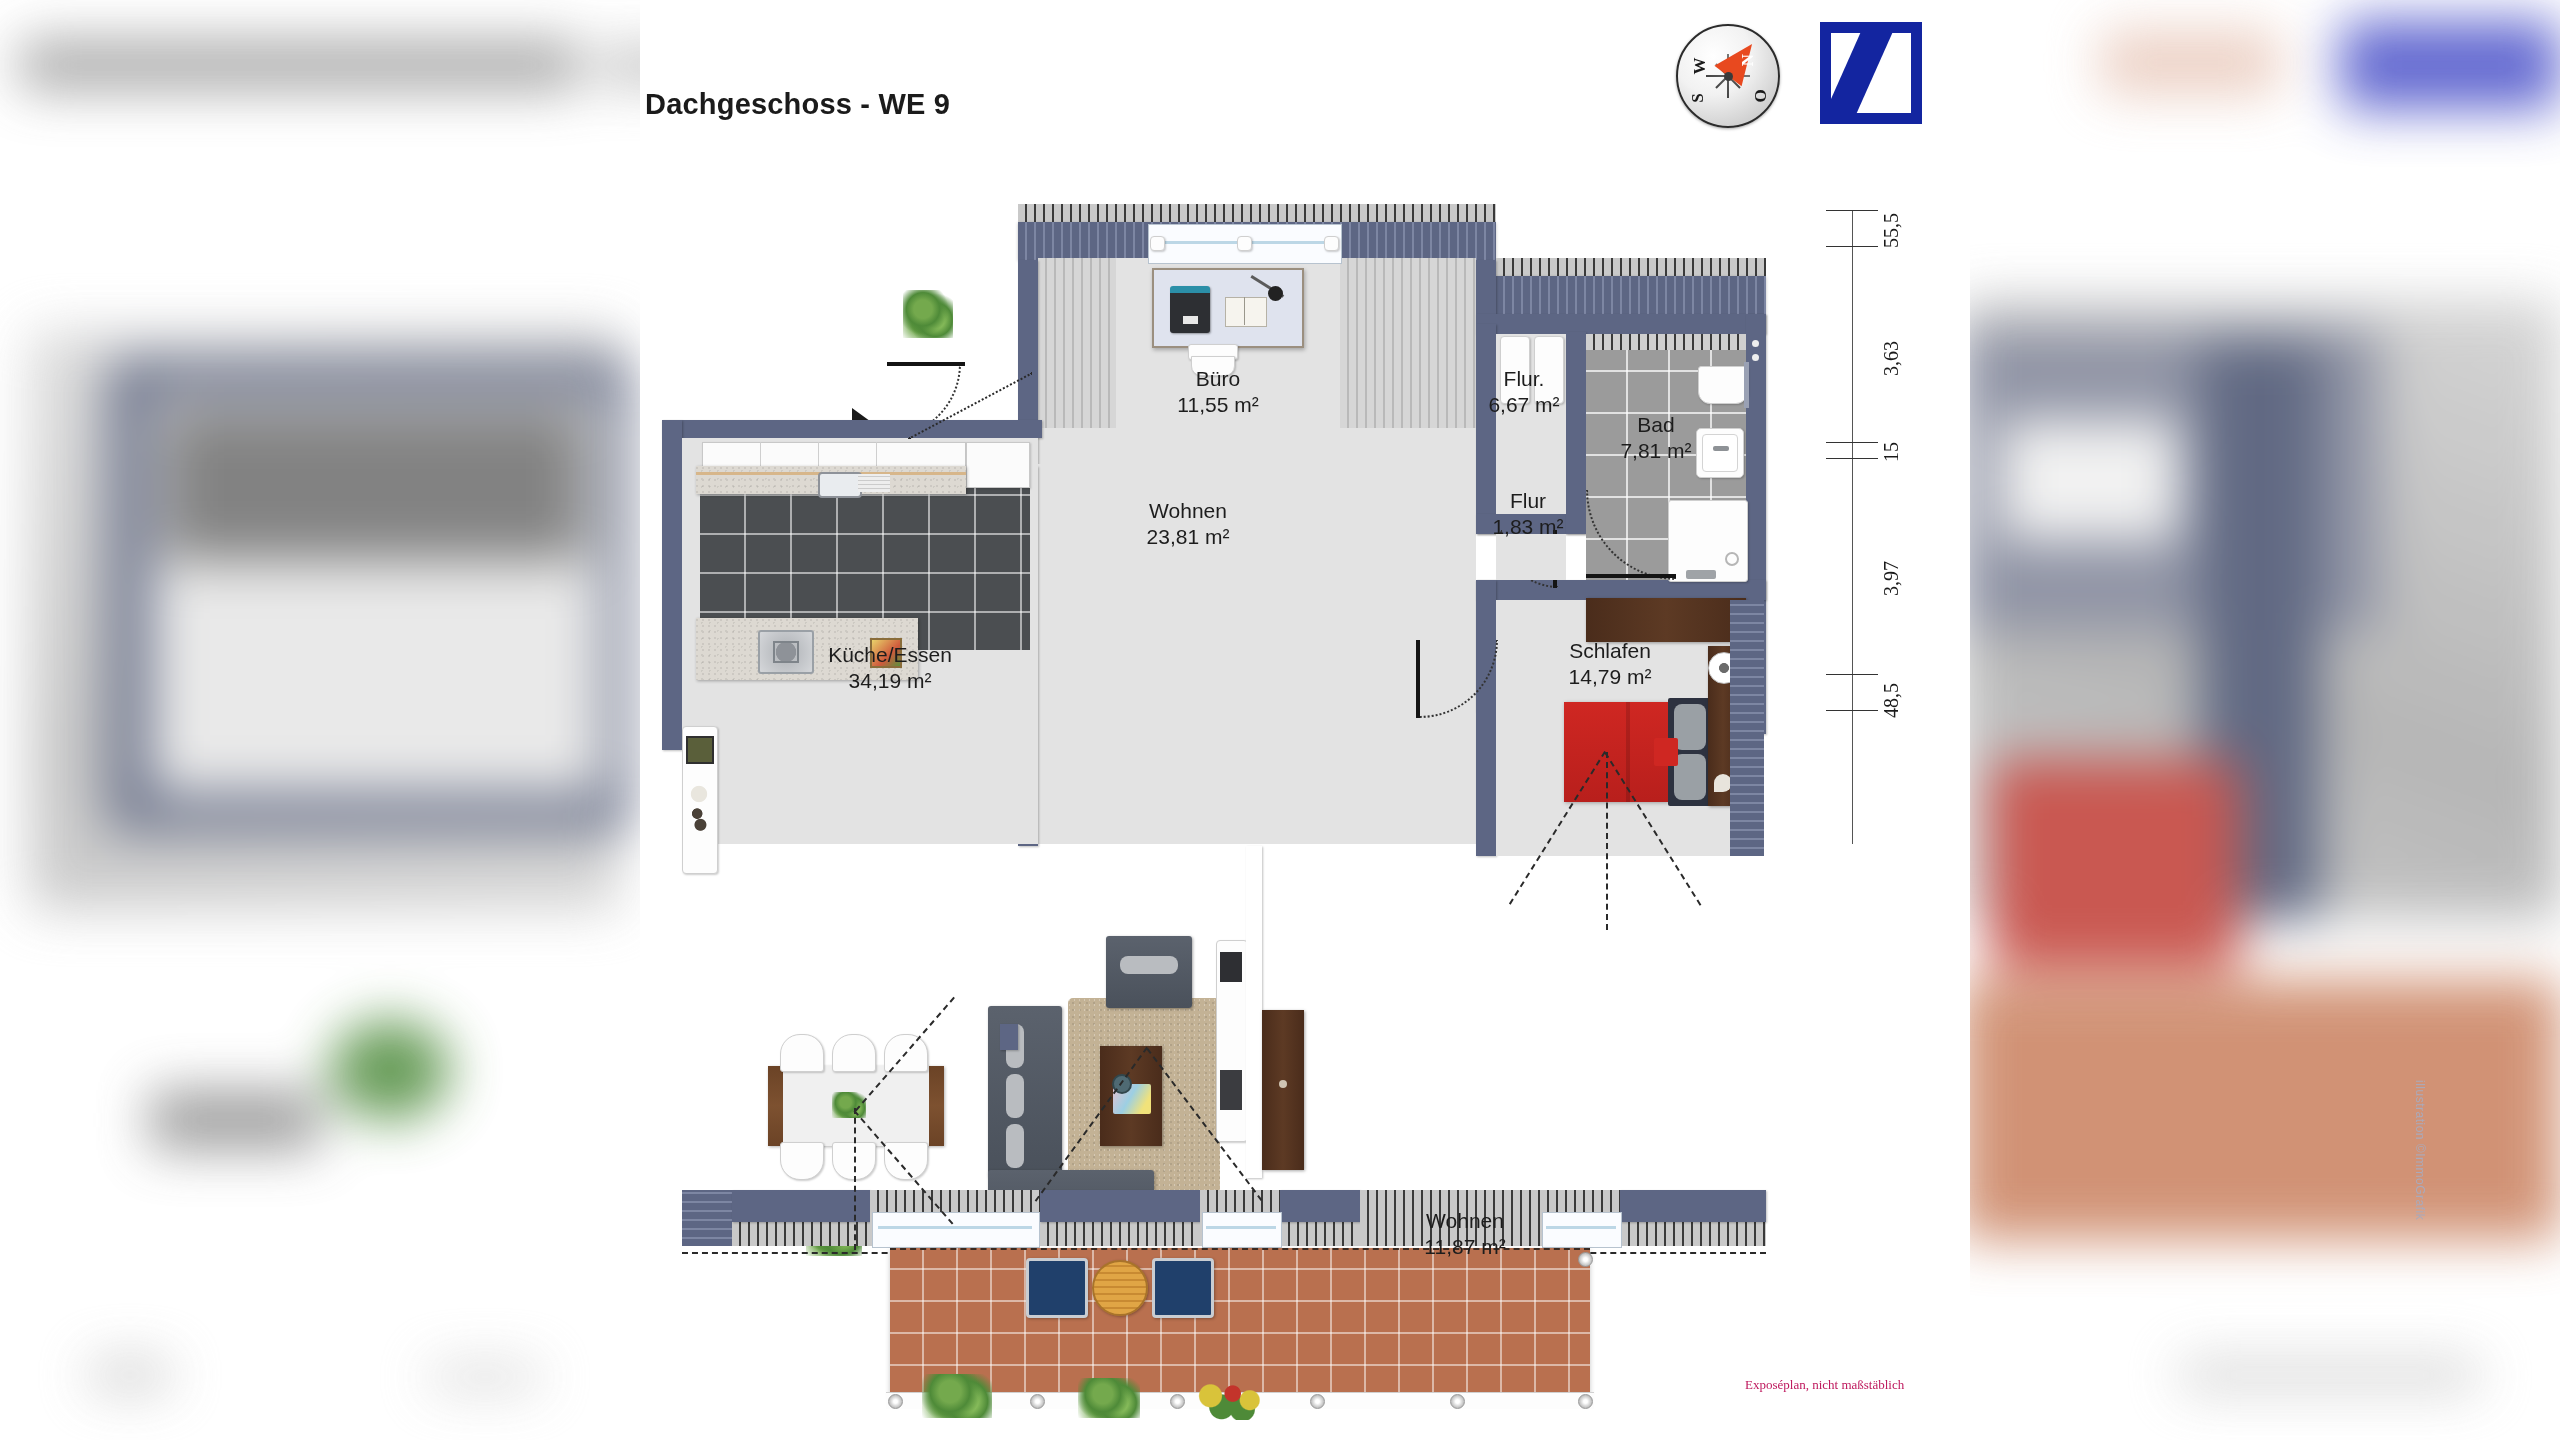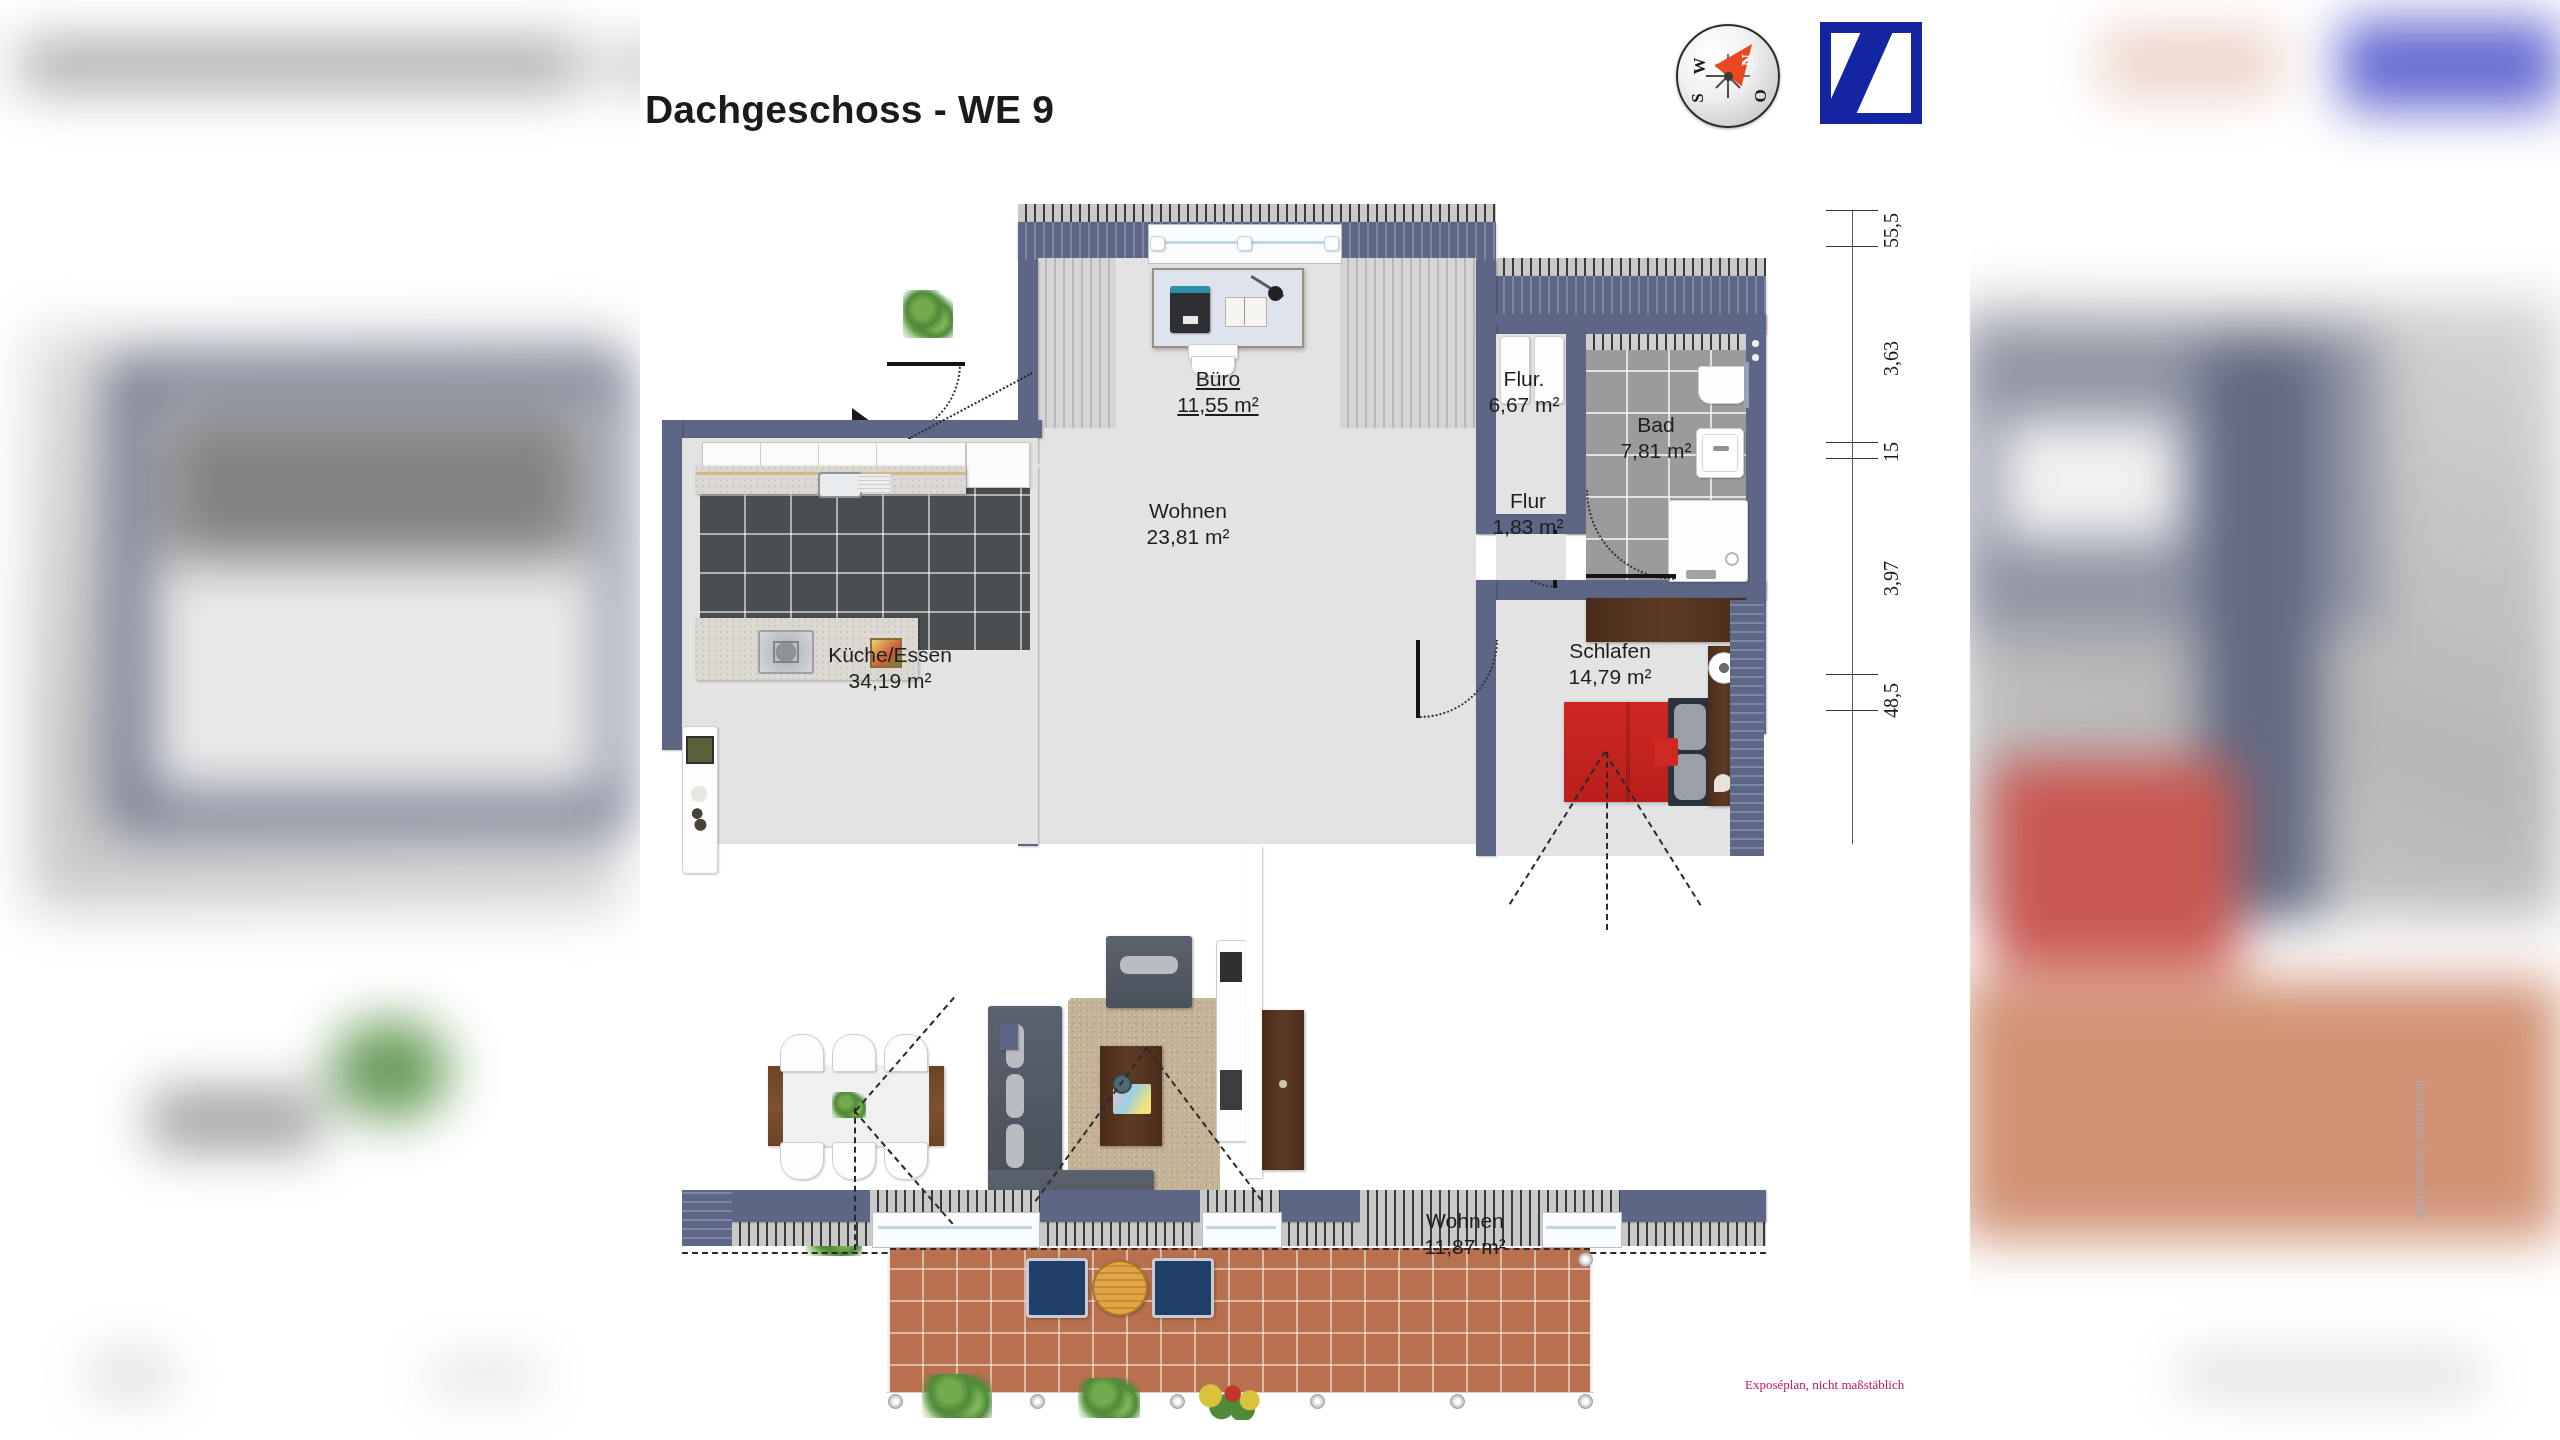--- a/index.html
+++ b/index.html
@@ -6,21 +6,21 @@
   body{width:2560px;height:1440px;overflow:hidden;font-family:"Liberation Sans",sans-serif;position:relative;}
 
   
   #bg{position:absolute;inset:0;filter:blur(26px);opacity:.85;}
   .bgband{position:absolute;}
 
   
   #card{position:absolute;left:640px;top:0;width:1330px;height:1440px;background:#fff;}
 
   
-  #title{position:absolute;left:645px;top:88px;font-size:39px;font-weight:bold;color:#1b1b1b;letter-spacing:.2px;}
+  #title{position:absolute;left:645px;top:88px;font-size:29px;font-weight:bold;color:#1b1b1b;letter-spacing:.2px;}
 
   
   #compass{position:absolute;left:1676px;top:24px;width:100px;height:100px;border-radius:50%;
            background:radial-gradient(circle at 35% 30%,#ffffff 0%,#f2f2f2 40%,#cfcfcf 78%,#e8e8e8 100%);
            border:2px solid #2b2b2b;box-shadow:0 1px 3px rgba(0,0,0,.35);}
   #compass .lbl{position:absolute;font-size:17px;font-weight:bold;color:#1a1a1a;font-family:"Liberation Serif",serif;}
   #compass .l-w{left:13px;top:30px;transform:rotate(-90deg);}
   #compass .l-o{right:11px;bottom:20px;transform:rotate(-90deg);}
   #compass .l-s{left:15px;bottom:18px;transform:rotate(-90deg);}
   #compass .l-n{right:24px;top:24px;transform:rotate(-90deg);color:#fff;}
@@ -341,21 +341,21 @@
   <div class="abs" style="left:938px;top:1254px;width:13px;height:13px;border-radius:50%;background:radial-gradient(circle,#fff 20%,#b6b6b6 75%);border:1px solid #9a9a9a;"></div>
   <div class="abs" style="left:938px;top:1112px;width:13px;height:13px;border-radius:50%;background:radial-gradient(circle,#fff 20%,#b6b6b6 75%);border:1px solid #9a9a9a;"></div>
 
   <div class="abs" style="left:386px;top:1118px;width:56px;height:54px;background:#20406b;border:3px solid #c9cdd2;border-radius:4px;box-shadow:1px 1px 3px rgba(0,0,0,.3);"></div>
   <div class="abs" style="left:512px;top:1118px;width:56px;height:54px;background:#20406b;border:3px solid #c9cdd2;border-radius:4px;box-shadow:1px 1px 3px rgba(0,0,0,.3);"></div>
   <div class="abs" style="left:452px;top:1120px;width:52px;height:52px;border-radius:50%;background:repeating-linear-gradient(0deg,#e0a545 0 5px,#c88a32 5px 7px);border:2px solid #a8732a;box-shadow:1px 1px 3px rgba(0,0,0,.3);"></div>
   <div class="abs plant" style="left:282px;top:1234px;width:70px;height:44px;"></div>
   <div class="abs plant" style="left:438px;top:1238px;width:62px;height:40px;"></div>
   <div class="abs" style="left:552px;top:1236px;width:74px;height:44px;background:radial-gradient(circle at 25% 45%,#d9c33a 0 18%,transparent 20%),radial-gradient(circle at 55% 40%,#c3342b 0 16%,transparent 18%),radial-gradient(circle at 78% 55%,#d9c33a 0 15%,transparent 17%),radial-gradient(circle at 40% 70%,#4e8a38 0 22%,transparent 24%),radial-gradient(circle at 68% 75%,#4e8a38 0 20%,transparent 22%);"></div>
 
-  <div class="rlabel" style="left:498px;top:226px;width:160px;text-decoration:underline;">
+  <div class="rlabel" style="left:498px;top:226px;width:160px;">
     <div class="nm">Büro</div>
     <div class="ar">11,55 m²</div>
   </div>
   <div class="rlabel" style="left:814px;top:226px;width:140px;">
     <div class="nm">Flur.</div>
     <div class="ar">6,67 m²</div>
   </div>
   <div class="rlabel" style="left:946px;top:272px;width:140px;">
     <div class="nm">Bad</div>
     <div class="ar">7,81 m²</div>

